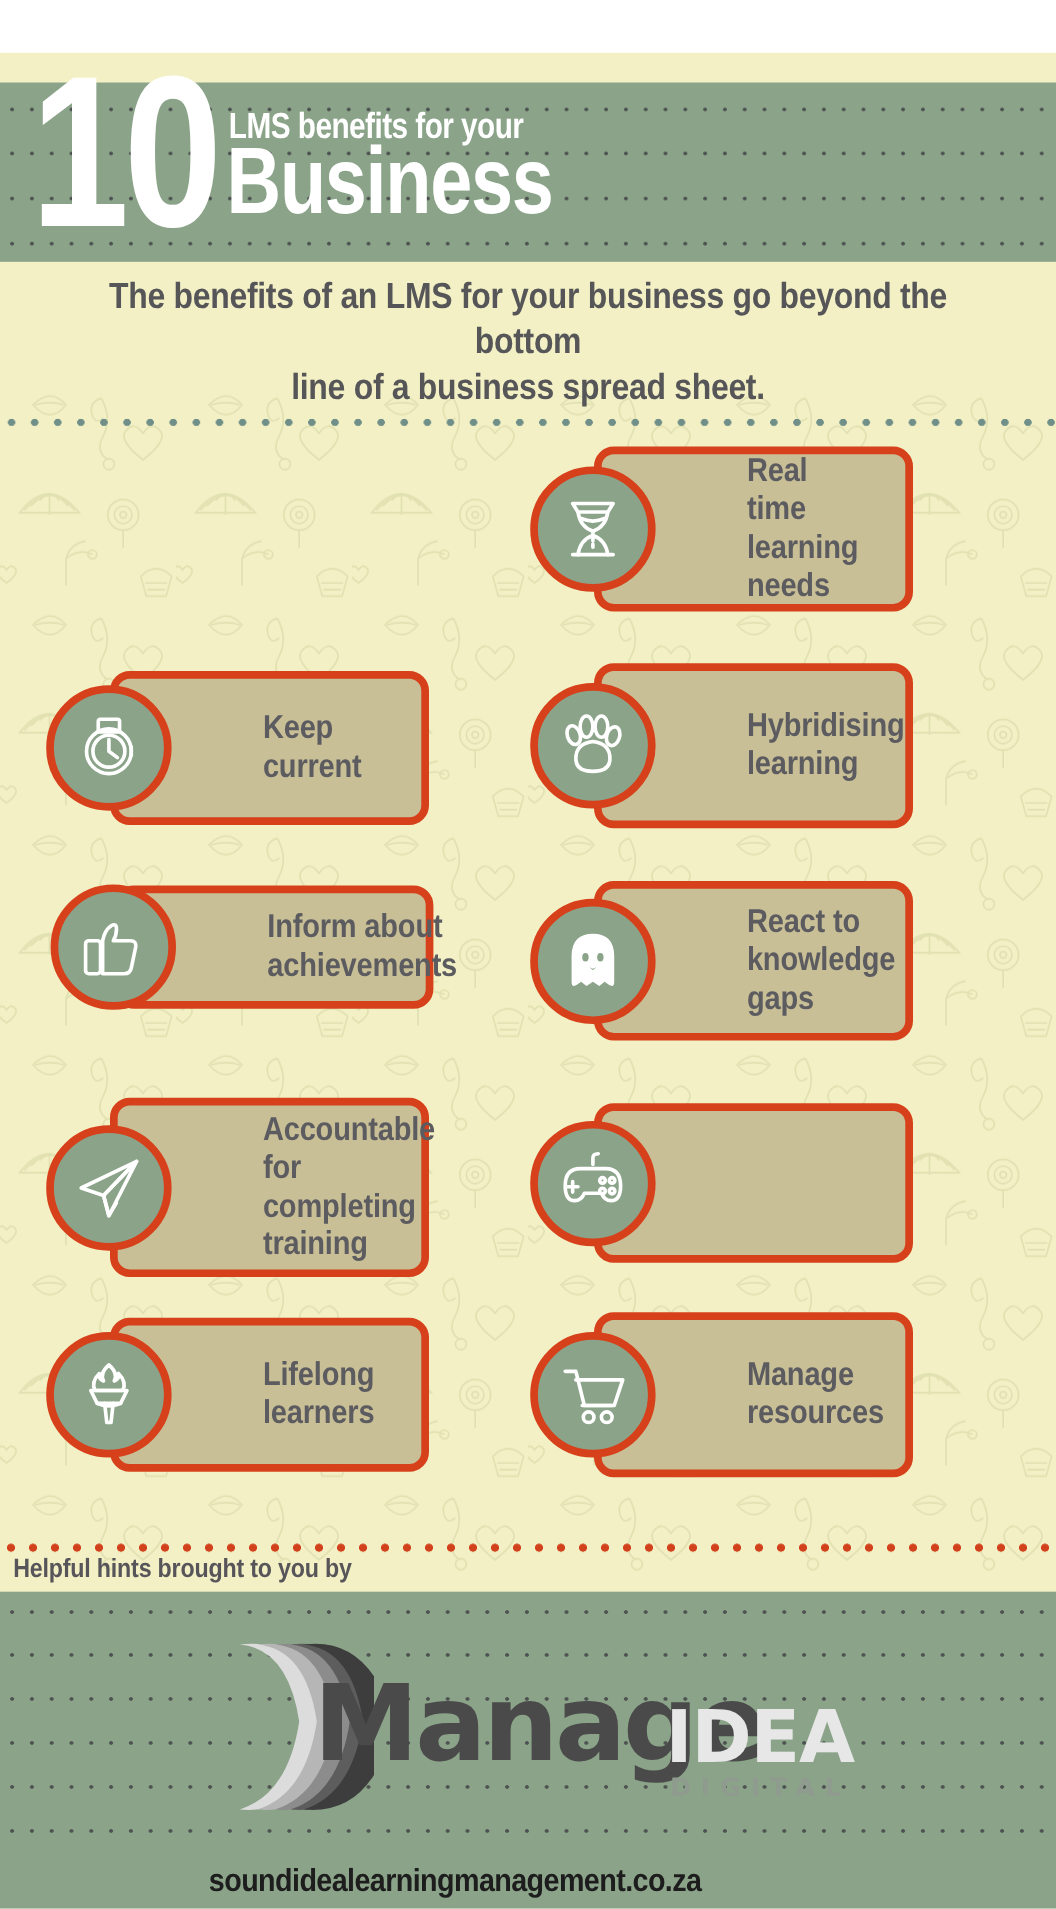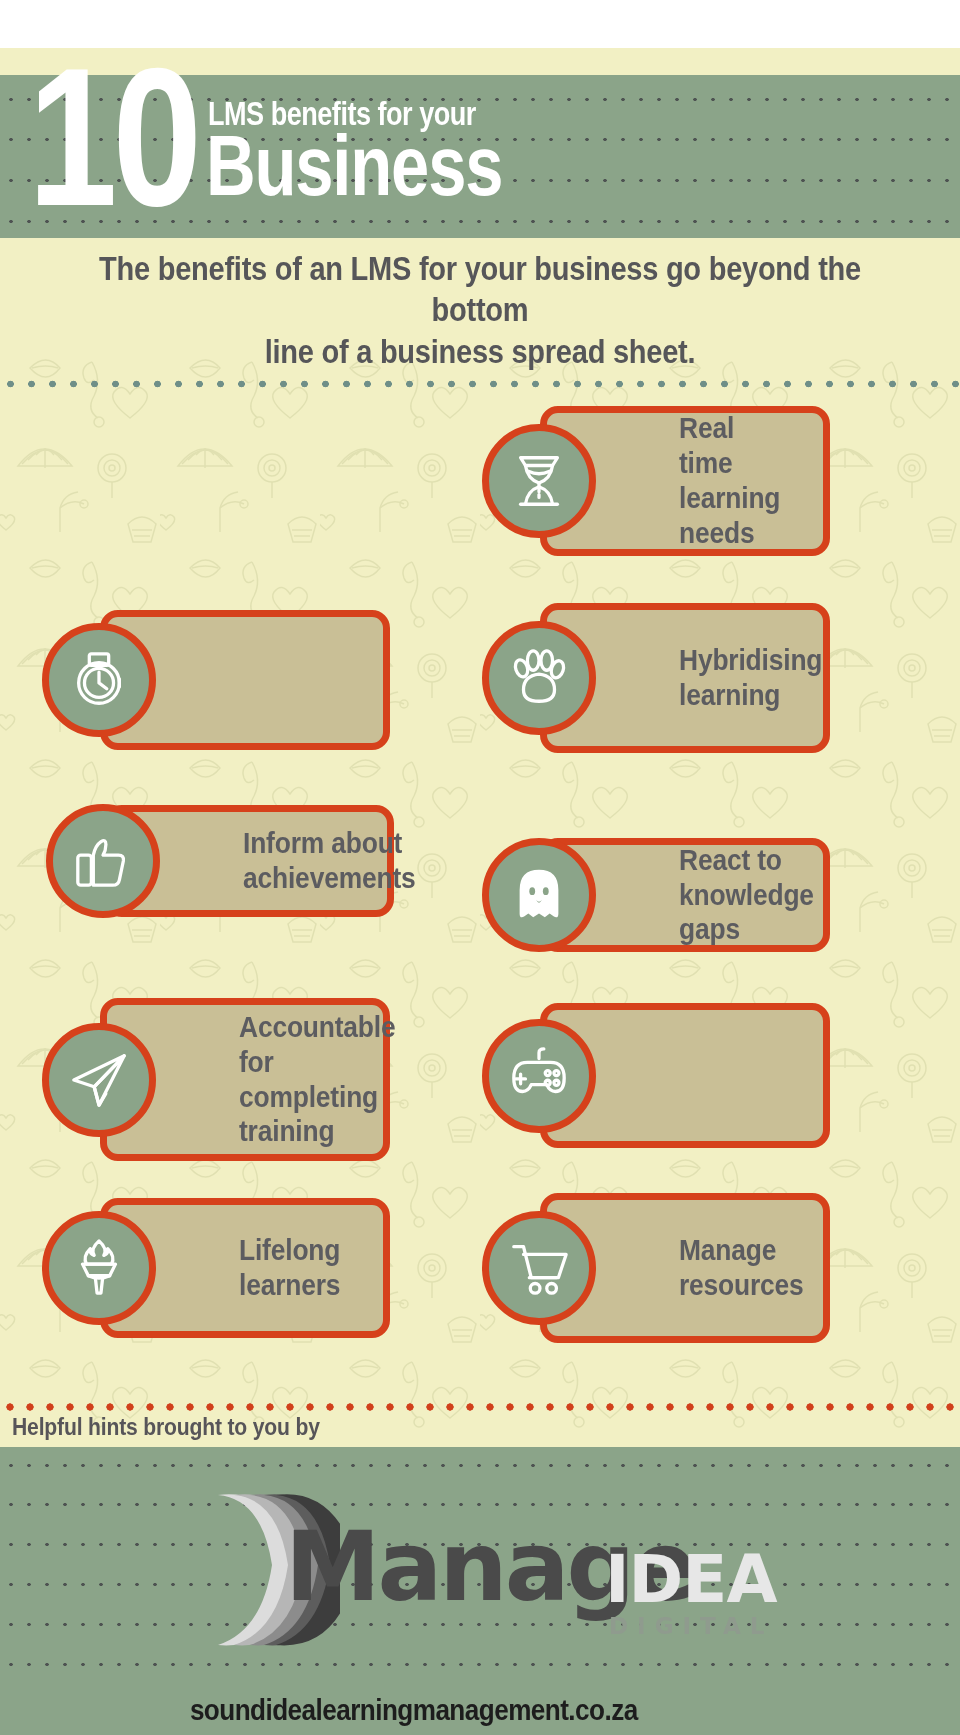--- a/index.html
+++ b/index.html
@@ -134,21 +134,21 @@
   }
   .card .icon-badge svg .solid { fill: #ffffff; stroke: none; }
   .card .icon-badge svg .dot { fill: #8ba489; stroke: none; }
 
   
   .c0 { left: 100px;  top: 358px;  width: 290px; height: 150px; }
   .c1 { left: 540px;  top: 358px;  width: 290px; height: 150px; }
   .c2 { left: 100px;  top: 562px;  width: 290px; height: 140px; }
   .c3 { left: 540px;  top: 555px;  width: 290px; height: 150px; }
   .c4 { left: 104px;  top: 757px;  width: 290px; height: 112px; }
-  .c5 { left: 540px;  top: 790px;  width: 290px; height: 114px; }
+  .c5 { left: 540px;  top: 753px;  width: 290px; height: 145px; }
   .c6 { left: 100px;  top: 950px;  width: 290px; height: 163px; }
   .c7 { left: 540px;  top: 955px;  width: 290px; height: 145px; }
   .c8 { left: 100px;  top: 1150px; width: 290px; height: 140px; }
   .c9 { left: 540px;  top: 1145px; width: 290px; height: 150px; }
 
   
   .c1, .c3, .c5, .c7, .c9 { width: 290px; }
 
   
   .hints {
@@ -294,20 +294,23 @@
     <div class="card c2">
       <div class="icon-badge">
         <svg viewBox="0 0 64 64">
           <rect x="22" y="5" width="20" height="12" rx="2"></rect>
           <circle cx="32" cy="35" r="21"></circle>
           <circle cx="32" cy="35" r="15"></circle>
           <path d="M32 24 v11 l8 6"></path>
           <path d="M53 31 v8"></path>
         </svg>
       </div>
+      <div class="body">
+          <div class="label">Keep current</div>
+        </div>
     </div>
 
     <div class="card c3">
       <div class="icon-badge">
         <svg viewBox="0 0 64 64">
           <ellipse cx="14" cy="22" rx="6" ry="9" transform="rotate(-18 14 22)"></ellipse>
           <ellipse cx="26" cy="14" rx="6" ry="10"></ellipse>
           <ellipse cx="40" cy="14" rx="6" ry="10"></ellipse>
           <ellipse cx="51" cy="23" rx="6" ry="9" transform="rotate(18 51 23)"></ellipse>
           <path d="M32 28 q-16 2 -16 16 q0 12 16 12 q16 0 16 -12 q0 -14 -16 -16 Z"></path>

